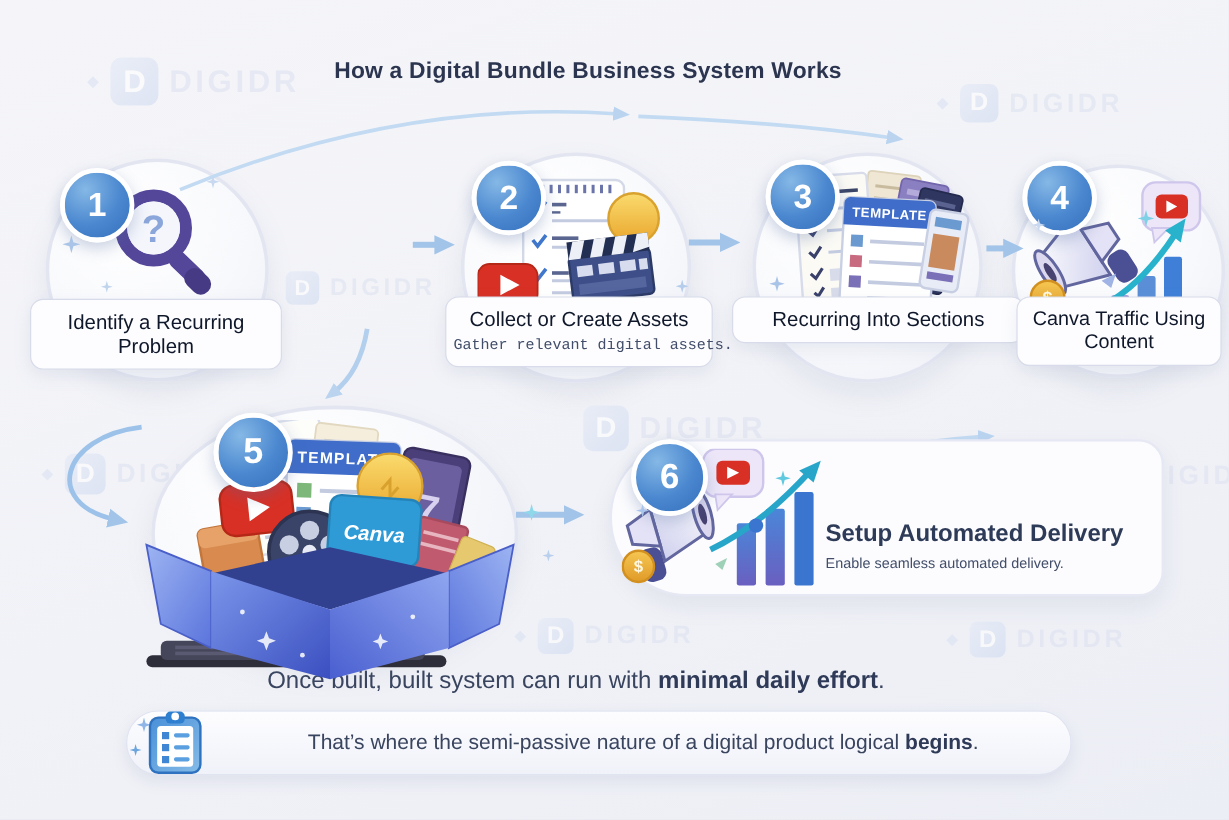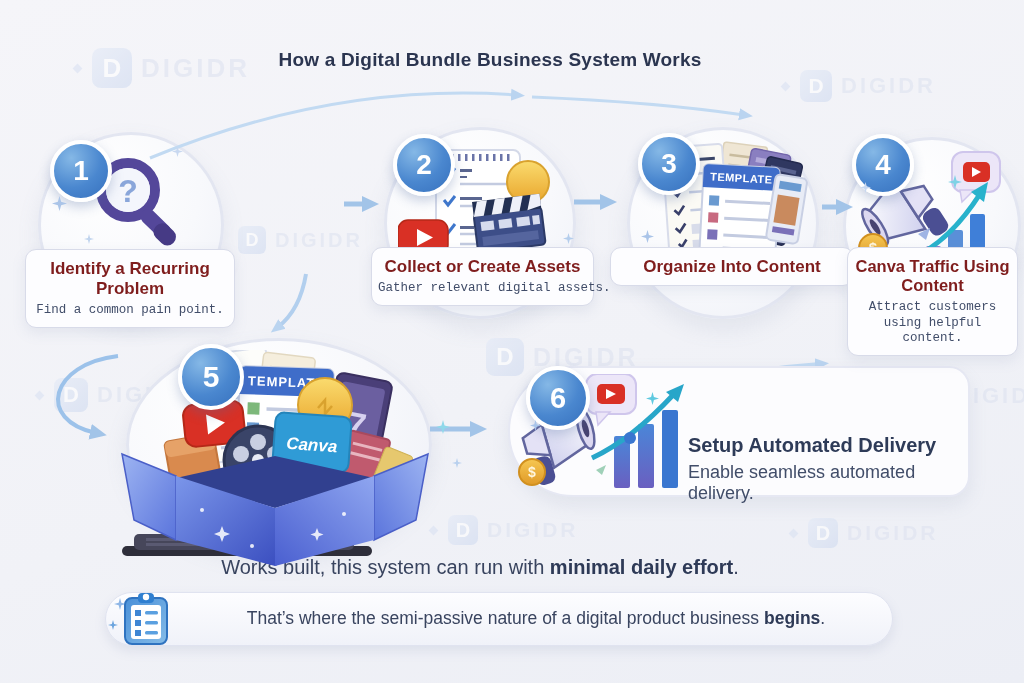--- a/index.html
+++ b/index.html
@@ -19,30 +19,30 @@
     background:radial-gradient(circle at 35% 28%,#ffffff 0%,#f8f9fc 55%,#eef0f7 100%);
     border:3px solid #e3e6f1;box-shadow:0 10px 22px rgba(116,128,168,.12);}
   
   .badge{position:absolute;width:54px;height:54px;border-radius:50%;color:#fff;
     background:radial-gradient(circle at 32% 26%,#85b8e6 0%,#4a87cf 55%,#3670bd 100%);
     font-weight:800;font-size:28px;display:flex;align-items:center;justify-content:center;
     border:4px solid #ffffff;box-shadow:0 5px 12px rgba(80,105,160,.30);z-index:6;}
   
   .card{position:absolute;background:#fdfdff;border:1.5px solid #d8dbe9;border-radius:11px;
     text-align:center;padding:9px 6px 8px;box-shadow:0 5px 14px rgba(116,128,168,.13);z-index:5;}
-  .card-title{font-size:17px;font-weight:700;color:#7f1d1d;line-height:1.18;}
+  .card-title{font-size:17px;font-weight:400;color:#0f172a;line-height:1.18;}
   .card-sub{font-size:12.5px;color:#414d69;margin-top:4px;line-height:1.25;font-family:Liberation Mono, monospace;}
   .nowrap{white-space:nowrap;}
   
   .s6pill{position:absolute;left:508px;top:366px;width:458px;height:127px;background:#fcfcfe;
     border:2px solid #e6e8f3;border-radius:82px 26px 26px 82px;
     box-shadow:0 8px 18px rgba(116,128,168,.12);z-index:4;}
   .s6text{position:absolute;left:688px;top:434px;width:282px;text-align:left;z-index:5;}
   .s6title{font-size:20px;font-weight:800;color:#2e3b58;}
-  .s6sub{font-size:18px;color:#414d69;margin-top:5px;}
+  .s6sub{font-size:12px;color:#414d69;margin-top:5px;}
   
   .summary{position:absolute;left:90px;top:556px;width:780px;text-align:center;
     font-size:20px;color:#39445f;}
   .summary b,.pill-text b{font-weight:700;color:#2e3a57;}
   .pill{position:absolute;left:105px;top:592px;width:786px;height:52px;border-radius:27px;
     background:linear-gradient(180deg,#fdfdff,#f0f2f9);border:1.5px solid #e0e3f0;
     box-shadow:0 5px 12px rgba(116,128,168,.14);z-index:4;}
   .pill-text{position:absolute;left:196px;top:592px;width:680px;height:52px;line-height:52px;
     text-align:center;font-size:17.5px;color:#39445f;z-index:5;}
   .icon{position:absolute;z-index:5;}
@@ -127,21 +127,20 @@
     <svg width="110" height="110" viewBox="0 0 110 110">
       <circle cx="46" cy="40" r="27" fill="#eef1fa" stroke="#54479a" stroke-width="10"></circle>
       <circle cx="46" cy="40" r="22" fill="#f4f6fc"></circle>
       <text x="46" y="52" font-size="32" font-weight="bold" fill="#8aa6da" text-anchor="middle">?</text>
       <rect x="66" y="56" width="36" height="15" rx="7" fill="#54479a" transform="rotate(44 66 56)"></rect>
       <rect x="80" y="70" width="24" height="17" rx="8" fill="#463a85" transform="rotate(44 80 70)"></rect>
     </svg>
   </span>
   <div class="card" style="left:25px;top:249px;width:196px;">
     <div class="card-title">Identify a Recurring Problem</div>
-    <div class="card-sub nowrap">Find a common pain point.</div>
   </div>
 
   <div class="badge" style="left:393px;top:134px;">2</div>
   <span class="icon" style="left:398px;top:142px;">
     <svg width="168" height="128" viewBox="0 0 168 128">
       <defs>
         <linearGradient id="gold1" x1="0" y1="0" x2="0" y2="1">
           <stop offset="0" stop-color="#fadb6e"></stop>
             <stop offset="1" stop-color="#e9a52c"></stop>
         </linearGradient>
@@ -259,21 +258,21 @@
       </g>
       <g transform="translate(128,34) rotate(9)">
         <rect x="0" y="0" width="32" height="66" rx="5" fill="#e8ecf6" stroke="#c9d0e4" stroke-width="2"></rect>
         <rect x="5" y="6" width="22" height="8" fill="#6a9ad0"></rect>
         <rect x="5" y="20" width="22" height="28" fill="#c98a5e"></rect>
         <rect x="5" y="52" width="22" height="6" fill="#7a70b8"></rect>
       </g>
     </svg>
   </span>
   <div class="card" style="left:610px;top:247px;width:230px;">
-    <div class="card-title">Organize Into Content</div>
+    <div class="card-title">Recurring Into Sections</div>
   </div>
 
   <div class="badge" style="left:852px;top:134px;">4</div>
   <span class="icon" style="left:856px;top:148px;">
     <svg width="154" height="138" viewBox="0 0 154 138">
       <defs>
         <linearGradient id="meg1" x1="0" y1="0" x2="1" y2="1">
           <stop offset="0" stop-color="#ffffff"></stop>
             <stop offset="1" stop-color="#cfd0ee"></stop>
         </linearGradient>
@@ -298,21 +297,20 @@
       <rect x="70" y="98" width="15" height="28" rx="2" fill="#8a7fd0"></rect>
       <rect x="92" y="82" width="15" height="44" rx="2" fill="#5a8fd8"></rect>
       <rect x="114" y="66" width="15" height="60" rx="2" fill="#3f7fd8"></rect>
       <path d="M56,110 C 84,98 106,74 124,46" stroke="#28b2cc" stroke-width="5" fill="none"></path>
       <polygon points="115,44 132,34 128,54" fill="#28b2cc"></polygon>
       <polygon points="62,86 74,80 70,92" fill="#9fb4e4"></polygon>
     </svg>
   </span>
   <div class="card" style="left:847px;top:247px;width:157px;">
     <div class="card-title" style="font-size:16.5px;">Canva Traffic Using Content</div>
-    <div class="card-sub">Attract customers using helpful content.</div>
   </div>
 
   <div class="badge" style="left:178px;top:344px;width:58px;height:58px;font-size:30px;">5</div>
   <span class="icon" style="left:112px;top:350px;z-index:4;">
     <svg width="326" height="218" viewBox="0 0 326 218">
       <defs>
         <linearGradient id="gold3" x1="0" y1="0" x2="0" y2="1">
           <stop offset="0" stop-color="#fadb6e"></stop>
             <stop offset="1" stop-color="#e9a52c"></stop>
         </linearGradient>
@@ -525,21 +523,21 @@
       <path d="M10 0 L12.2 7.8 L20 10 L12.2 12.2 L10 20 L7.8 12.2 L0 10 L7.8 7.8 Z" fill="#b8d0ee"></path>
     </svg>
   <svg class="spark" style="left:114px;top:598px;width:12px;height:12px;z-index:6;" viewBox="0 0 20 20">
       <path d="M10 0 L12.2 7.8 L20 10 L12.2 12.2 L10 20 L7.8 12.2 L0 10 L7.8 7.8 Z" fill="#8fb6e6"></path>
     </svg>
   <svg class="spark" style="left:108px;top:620px;width:10px;height:10px;z-index:6;" viewBox="0 0 20 20">
       <path d="M10 0 L12.2 7.8 L20 10 L12.2 12.2 L10 20 L7.8 12.2 L0 10 L7.8 7.8 Z" fill="#6ba4de"></path>
     </svg>
 
   <div class="summary">
-    <span>Works built, this system can run with </span><b>minimal daily effort</b><span>.</span>
+    <span>Once built, built system can run with </span><b>minimal daily effort</b><span>.</span>
   </div>
   <div class="pill"></div>
   <span class="icon" style="left:122px;top:592px;z-index:6;">
     <svg width="48" height="54" viewBox="0 0 48 54">
       <defs>
         <linearGradient id="clipG" x1="0" y1="0" x2="1" y2="1">
           <stop offset="0" stop-color="#4a90d8"></stop>
             <stop offset="1" stop-color="#85bce8"></stop>
         </linearGradient>
       </defs>
@@ -553,16 +551,16 @@
           <rect x="13" y="38" width="6" height="6"></rect>
       </g>
       <g fill="#5aa0e0">
         <rect x="23" y="19" width="13" height="3.5" rx="1.5"></rect>
           <rect x="23" y="29" width="13" height="3.5" rx="1.5"></rect>
           <rect x="23" y="39" width="13" height="3.5" rx="1.5"></rect>
       </g>
     </svg>
   </span>
   <div class="pill-text">
-    <span>That’s where the semi-passive nature of a digital product business </span><b>begins</b><span>.</span>
+    <span>That’s where the semi-passive nature of a digital product logical </span><b>begins</b><span>.</span>
   </div>
 
 </div>
 
 </body></html>

